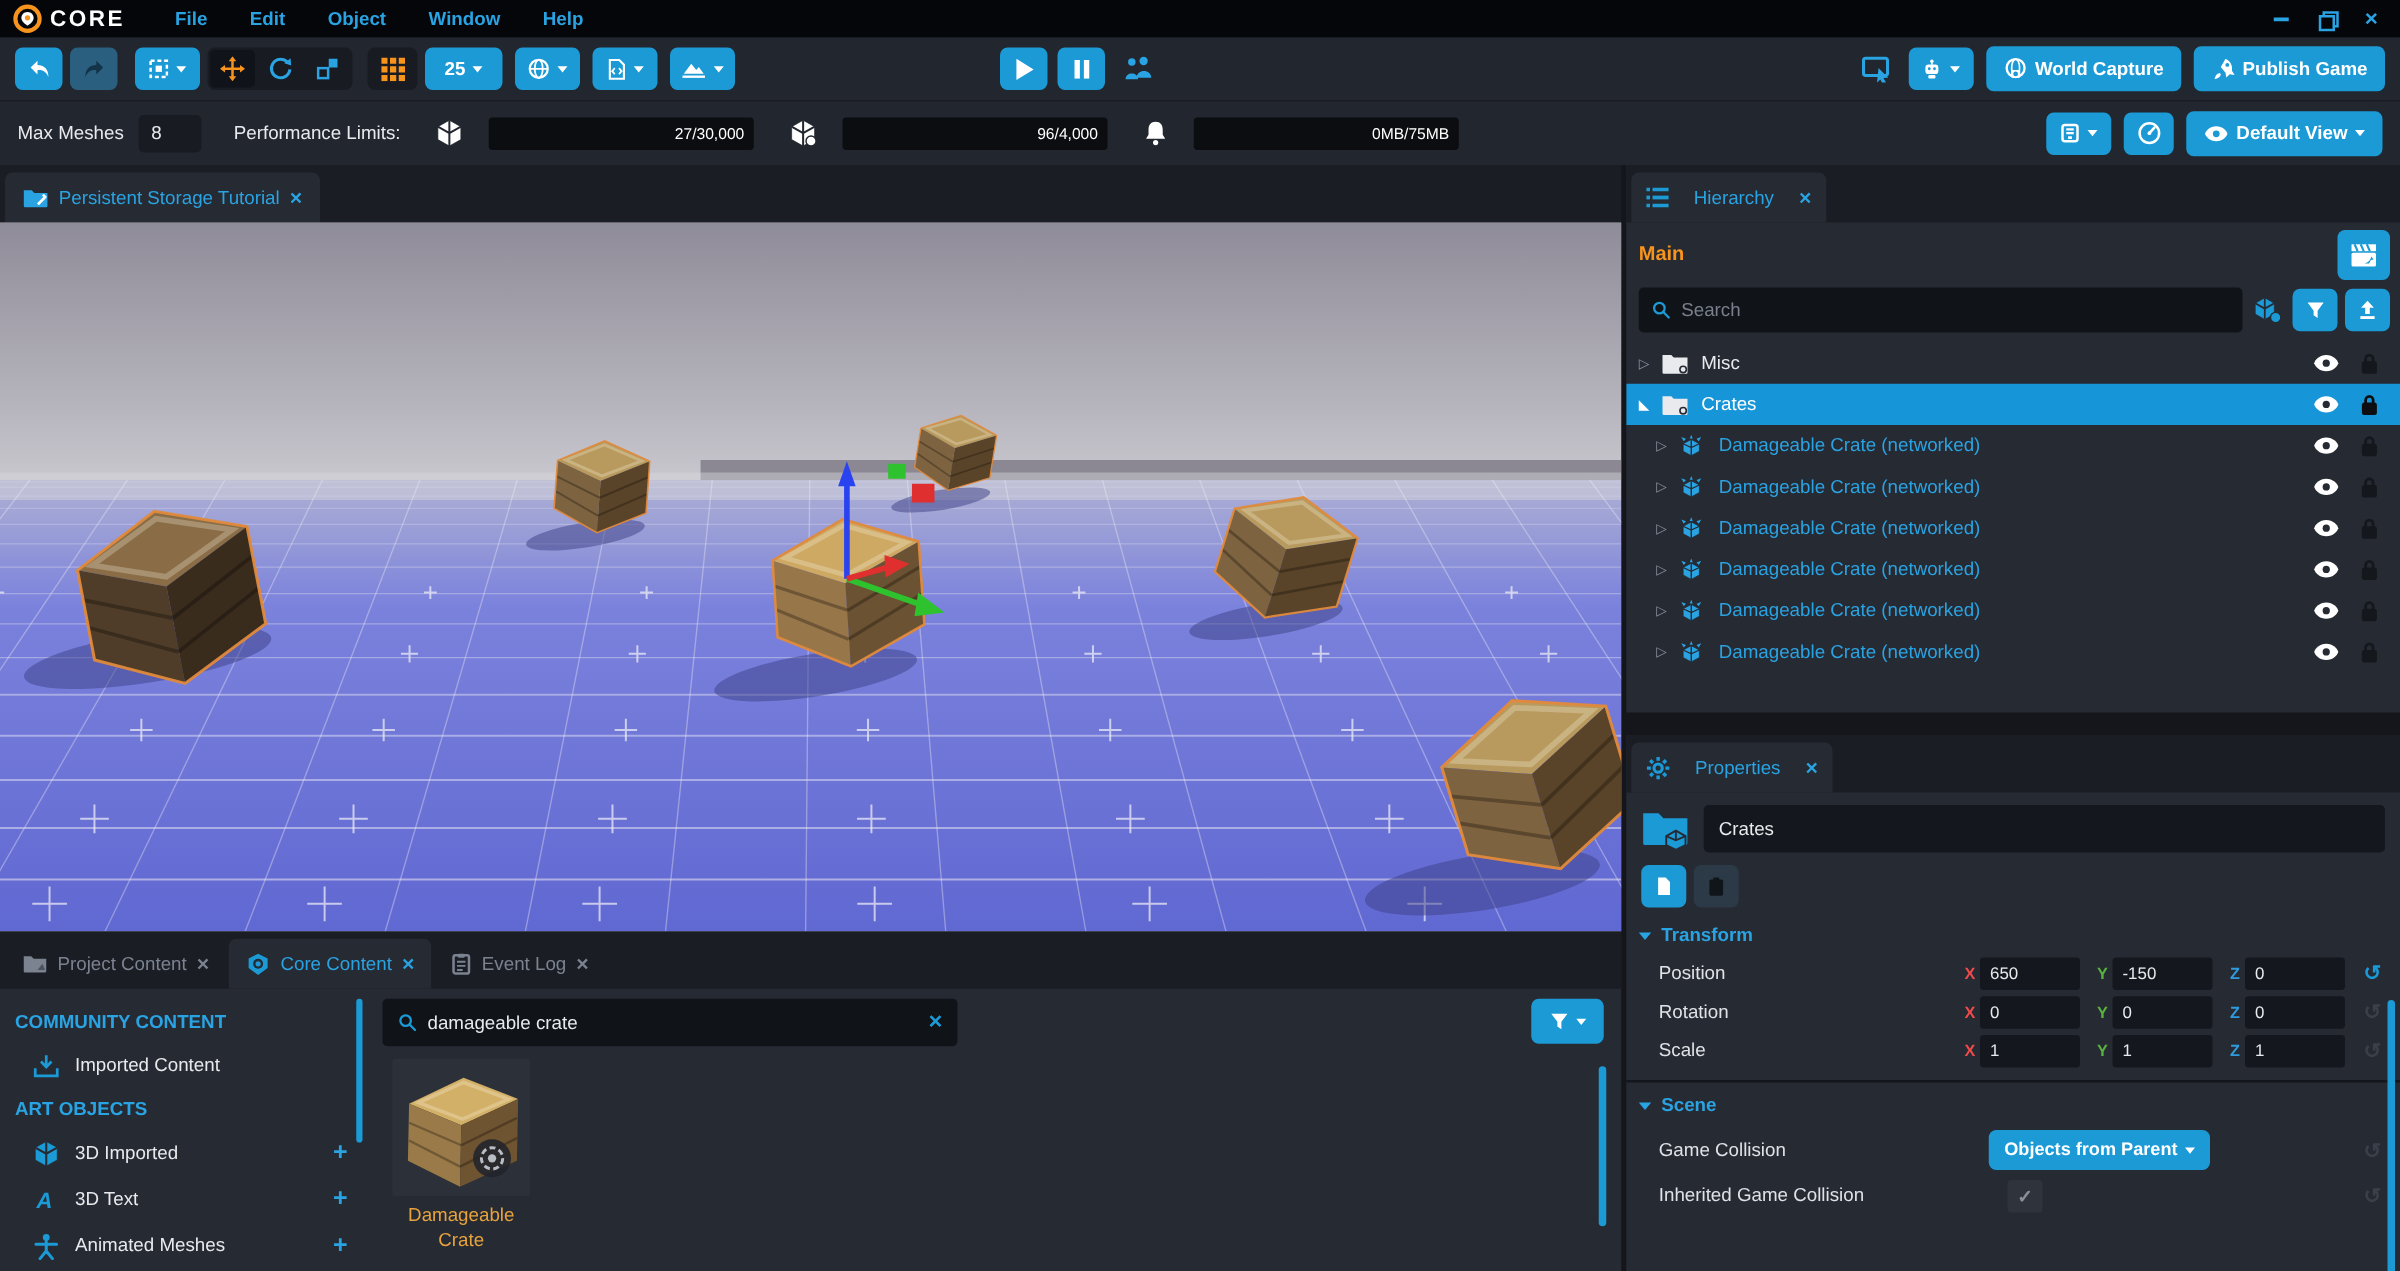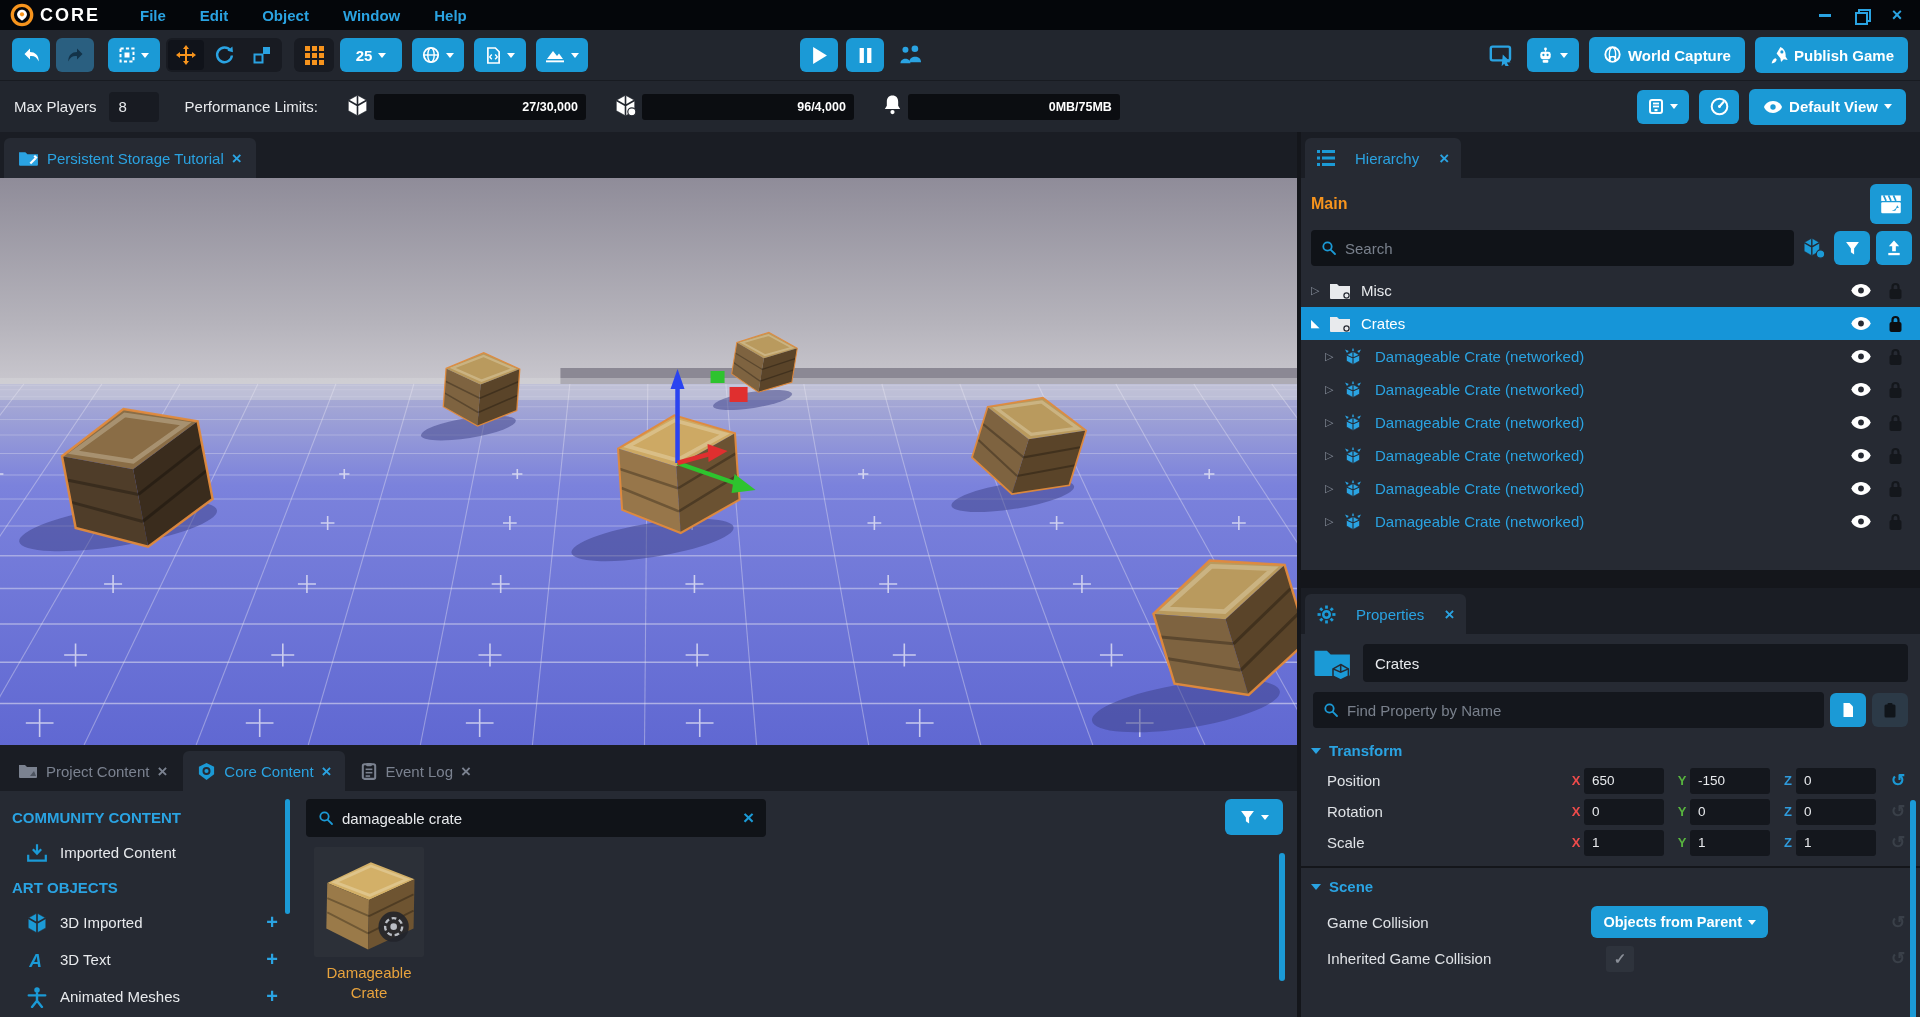--- a/index.html
+++ b/index.html
@@ -36,21 +36,21 @@
   .tool.active { background:#10131a; }
   .tb-center { position:absolute; left:800px; display:flex; align-items:center; gap:8px; }
   .tb-right { margin-left:auto; display:flex; align-items:center; gap:10px; }
   .label-btn { height:36px; padding:0 14px; font-size:15px; }
 
   
   .infobar { height:52px; background:#22262e; border-top:1px solid #181b21; display:flex; align-items:center; padding:0 14px; }
   .ib-label { font-size:15px; color:#e8eaed; }
   .ib-value { background:#181b22; border-radius:4px; min-width:50px; height:30px; display:flex;
     align-items:center; padding:0 10px; margin:0 26px 0 12px; font-size:15px; }
-  .meter { display:flex; align-items:flex-start; gap:5px; margin-left:28px;font-weight:bold; }
+  .meter { display:flex; align-items:center; gap:20px; margin-left:28px; }
   .meter-bar { width:212px; height:26px; background:#0b0d11; border-radius:3px; position:relative;
     display:flex; align-items:center; justify-content:flex-end; padding-right:8px; font-size:12.5px; color:#fff; }
   .ib-right { margin-left:auto; display:flex; align-items:center; gap:10px; }
 
   
   .main { display:flex; gap:4px; height:935px; background:#14161b; }
   .left-col { width:1297px; display:flex; flex-direction:column; }
   .right-col { flex:1; display:flex; flex-direction:column; gap:18px; }
 
   
@@ -309,21 +309,21 @@
         <path d="M10.8 1 C14.4 2.6 16.3 6 15.7 10 l2 3.2 -3.7-.6 -2.6 2.6 -.6-3.7 L7.2 7.2 Z"></path>
         <circle cx="12.2" cy="5.6" r="1.5" fill="#1b9ad6"></circle>
         <path d="M6.3 11.7 c-2.2 .5-3.3 2.1-3.8 4.8 2.7-.5 4.3-1.6 4.8-3.8 Z"></path>
         </svg>
       <span>Publish Game</span>
     </div>
   </div>
 </div>
 
 <div class="infobar">
-  <span class="ib-label">Max Players</span>
+  <span class="ib-label">Max Meshes</span>
   <div class="ib-value">8</div>
   <span class="ib-label">Performance Limits:</span>
   <div class="meter">
     <svg width="23" height="23" viewBox="0 0 20 20" fill="#fff">
       <path d="M10 1 L18 5.5 V14.5 L10 19 L2 14.5 V5.5 Z" stroke="#22262e" stroke-width="0.5"></path>
       <path d="M10 1 V10 M2 5.5 L10 10 L18 5.5 M10 10 V19" stroke="#22262e" stroke-width="1.4" fill="none"></path>
       </svg>
     <div class="meter-bar">27/30,000</div>
   </div>
   <div class="meter">
@@ -939,27 +939,20 @@
       </div>
       <div class="pr-name">
         <svg class="pr-objicon" viewBox="0 0 26 22" fill="#1b9ad6">
           <path d="M1 3 h8 l2.5 2.5 h12.5 v13 a1 1 0 0 1 -1 1 H2 a1 1 0 0 1 -1 -1 Z"></path>
           <path d="M18 12 L23 14.8 V19.5 L18 22 L13 19.5 V14.8 Z" stroke="#262a33" stroke-width="1"></path>
           <path d="M18 12 V17 M13 14.8 L18 17 L23 14.8" stroke="#262a33" stroke-width="1" fill="none"></path>
           </svg>
         <input value="Crates" style="">
       </div>
       <div class="pr-searchrow">
-        <div class="pr-search">
-          <svg class="mag" viewBox="0 0 16 16">
-            <circle cx="6.5" cy="6.5" r="4.2" fill="none" stroke="currentColor" stroke-width="1.8"></circle>
-            <line x1="9.8" y1="9.8" x2="14" y2="14" stroke="currentColor" stroke-width="1.8" stroke-linecap="round"></line>
-            </svg>
-          <input placeholder="Find Property by Name" style="">
-        </div>
         <div class="btn sq-btn">
           <svg width="14" height="16" viewBox="0 0 14 16">
             <path d="M2.5 1 h6 l3.5 3.5 V15 H2.5 Z" fill="#fff"></path>
             </svg>
         </div>
         <div class="btn sq-btn paste-btn">
           <svg width="14" height="16" viewBox="0 0 14 16">
             <rect x="1.5" y="2.5" width="11" height="13" rx="1.5" fill="#10151a"></rect>
             <rect x="4.5" y="1" width="5" height="3.5" rx="1" fill="#10151a"></rect>
             </svg>

